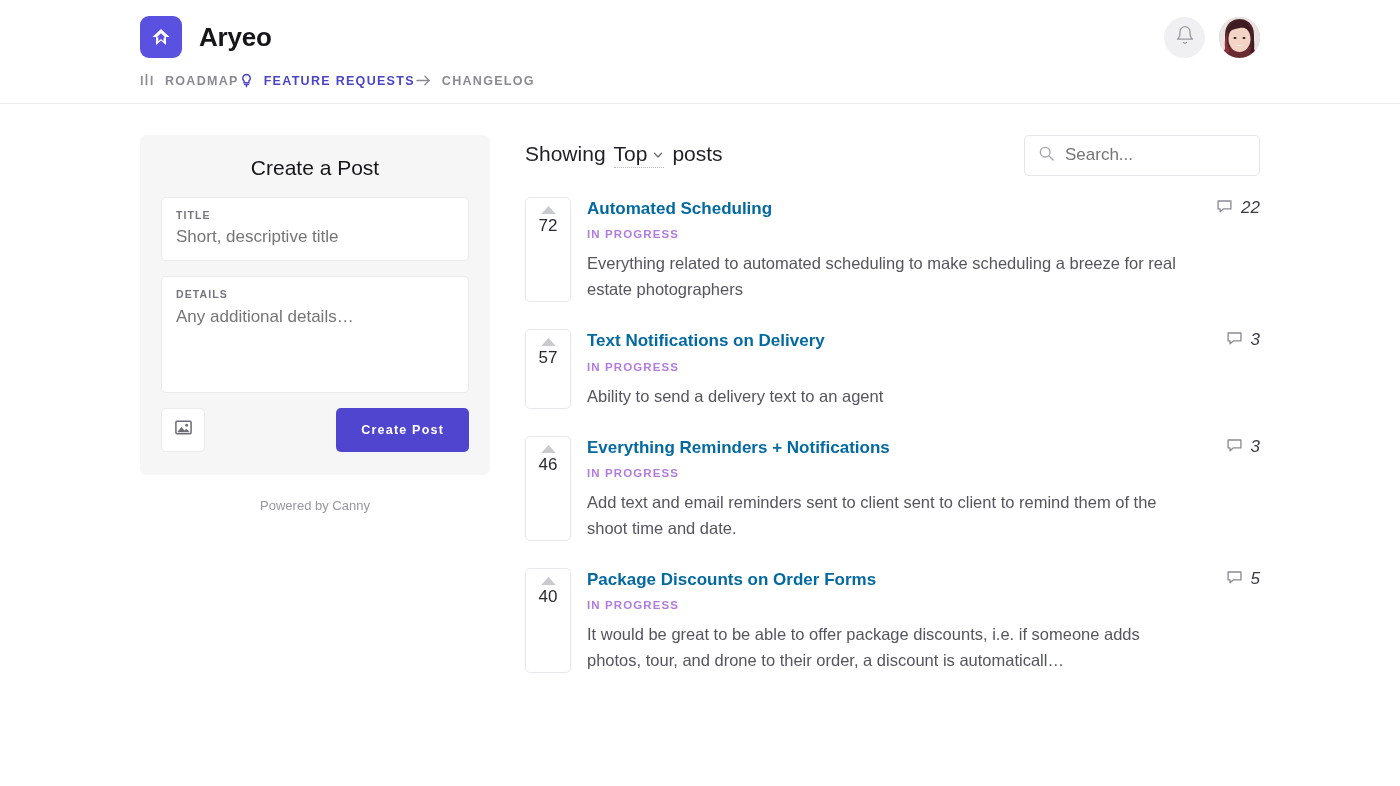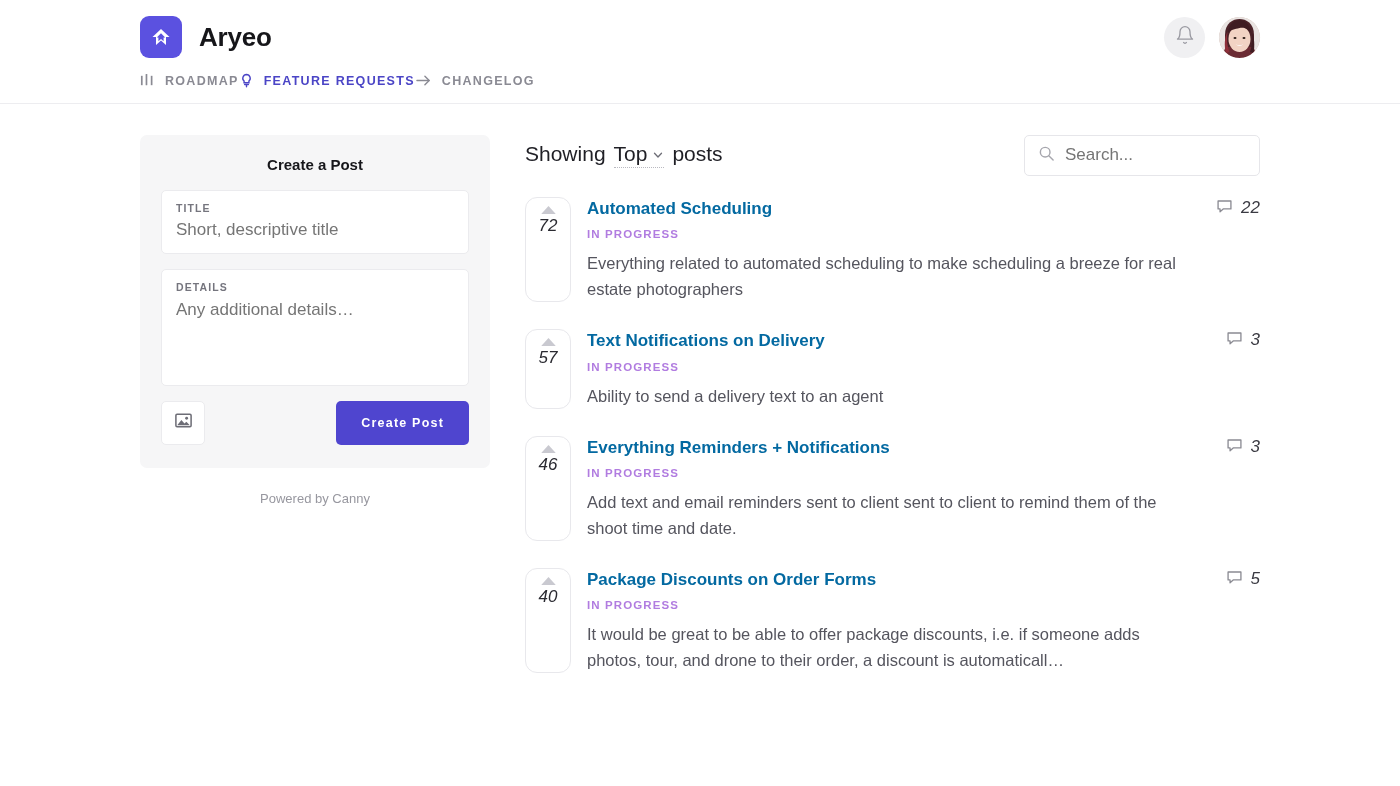--- a/index.html
+++ b/index.html
@@ -104,24 +104,24 @@
 
   
   .left-col { width: 350px; flex: none; }
   .create-card {
     background: #f6f6f7;
     border-radius: 7px;
     padding: 21px 21px 23px 21px;
   }
   .create-title {
     text-align: center;
-    font-size: 15px;
+    font-size: 21px;
     color: #16161a;
     margin-bottom: 17px;
-    font-weight: bold;
+    font-weight: normal;
   }
   .field {
     background: #fff;
     border-radius: 5px;
     border: 1px solid #ebebee;
     padding: 11px 14px 13px 14px;
     margin-bottom: 15px;
   }
   .field-label {
     font-size: 10.5px;
@@ -227,26 +227,25 @@
   .post {
     display: flex;
     gap: 16px;
     margin-bottom: 27px;
     cursor: pointer;
   }
   .vote-box {
     width: 46px;
     flex: none;
     border: 1px solid #e8e8ec;
-    border-radius: 12px;
+    border-radius: 5px;
     background: #fff;
     padding: 7px 0 6px 0;
     text-align: center;
     cursor: pointer;
-    font-style: italic;
   }
   .vote-arrow {
     display: flex;
     justify-content: center;
     margin-bottom: 2px;
   }
   .vote-count {
     font-size: 17px;
     color: #2a2a31;
     line-height: 1;

